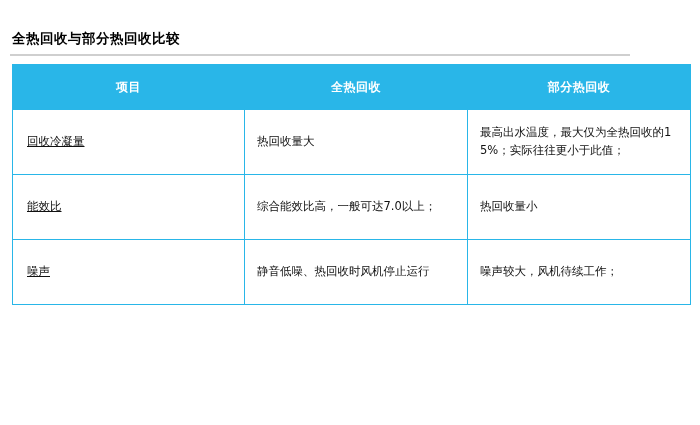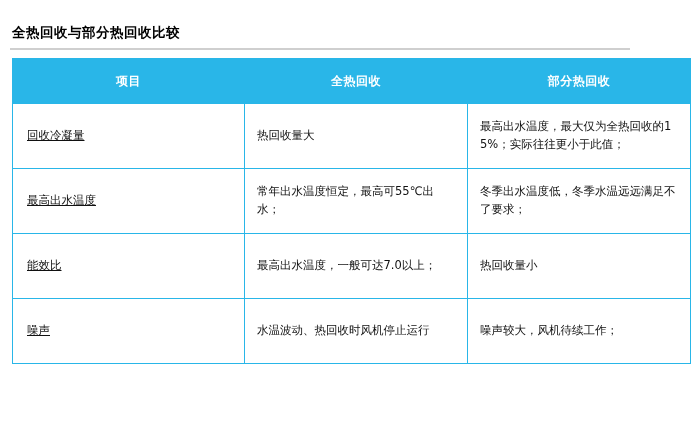--- a/index.html
+++ b/index.html
@@ -12,21 +12,21 @@
     height: 425px;
     font-family: "DejaVu Sans", "Liberation Sans", sans-serif;
     color: #1a1a1a;
     overflow: hidden;
   }
   .page {
     position: relative;
     width: 640px;
     height: 425px;
     box-sizing: border-box;
-    padding: 22px 10px 0 10px;
+    padding: 28px 10px 0 10px;
   }
   .doc-title {
     font-size: 13.5px;
     font-weight: bold;
     color: #000000;
     letter-spacing: 0.5px;
     padding: 2px 0 6px 2px;
   }
   .title-rule {
     height: 2px;
@@ -105,46 +105,35 @@
         </td>
         <td>
           <span class="cell-text">热回收量大</span>
         </td>
         <td>
           <span class="cell-text">最高出水温度，最大仅为全热回收的15%；实际往往更小于此值；</span>
         </td>
       </tr>
       <tr>
         <td class="col-item">
-          <span class="cell-text">最高出水温度</span>
-        </td>
-        <td>
-          <span class="cell-text">常年出水温度恒定，最高可55℃出水；</span>
-        </td>
-        <td>
-          <span class="cell-text">冬季出水温度低，冬季水温远远满足不了要求；</span>
-        </td>
-      </tr>
-      <tr>
-        <td class="col-item">
           <span class="cell-text">能效比</span>
         </td>
         <td>
-          <span class="cell-text">最高出水温度，一般可达7.0以上；</span>
+          <span class="cell-text">综合能效比高，一般可达7.0以上；</span>
         </td>
         <td>
           <span class="cell-text">热回收量小</span>
         </td>
       </tr>
       <tr>
         <td class="col-item">
           <span class="cell-text">噪声</span>
         </td>
         <td>
-          <span class="cell-text">水温波动、热回收时风机停止运行</span>
+          <span class="cell-text">静音低噪、热回收时风机停止运行</span>
         </td>
         <td>
           <span class="cell-text">噪声较大，风机待续工作；</span>
         </td>
       </tr>
     </tbody>
   </table>
 
   <div class="bottom-spacer"></div>
 </div>

